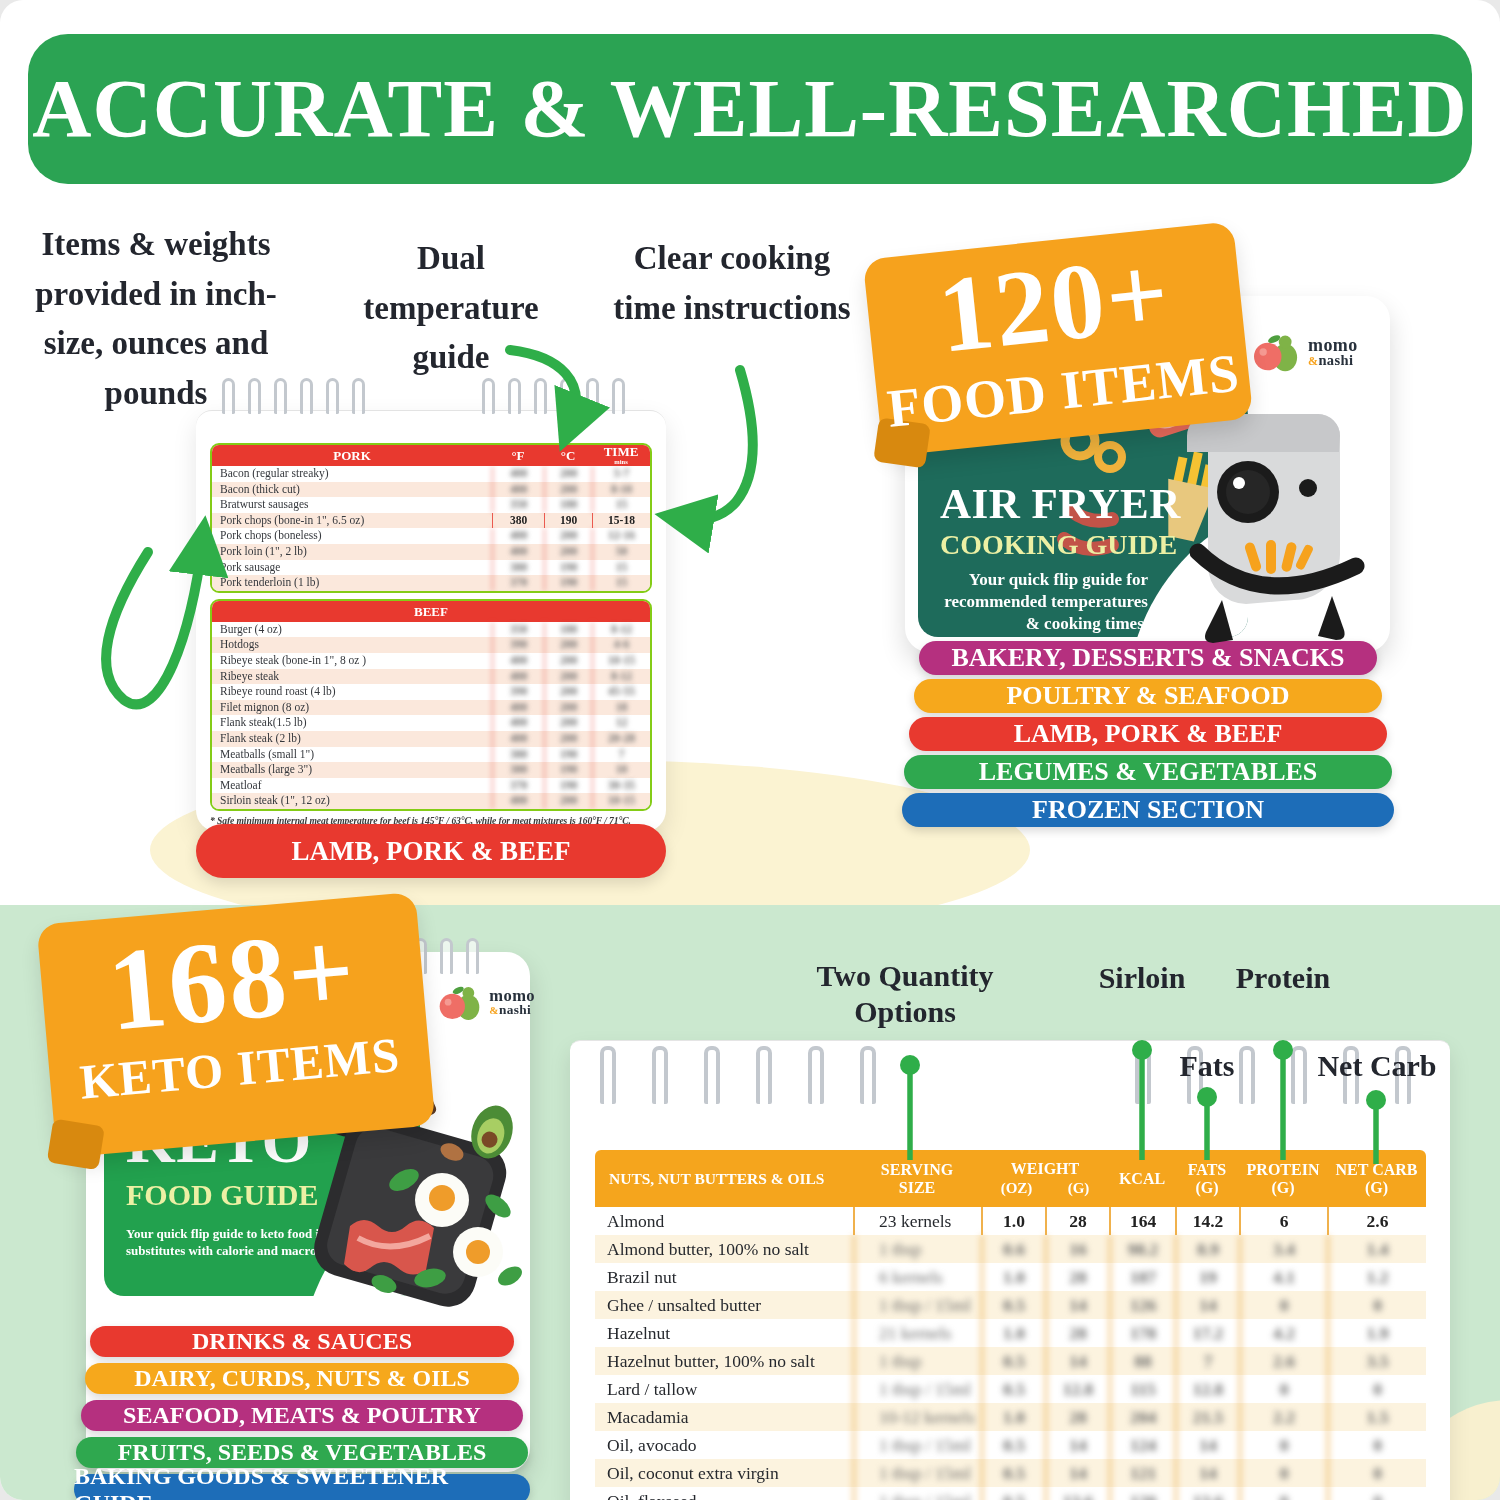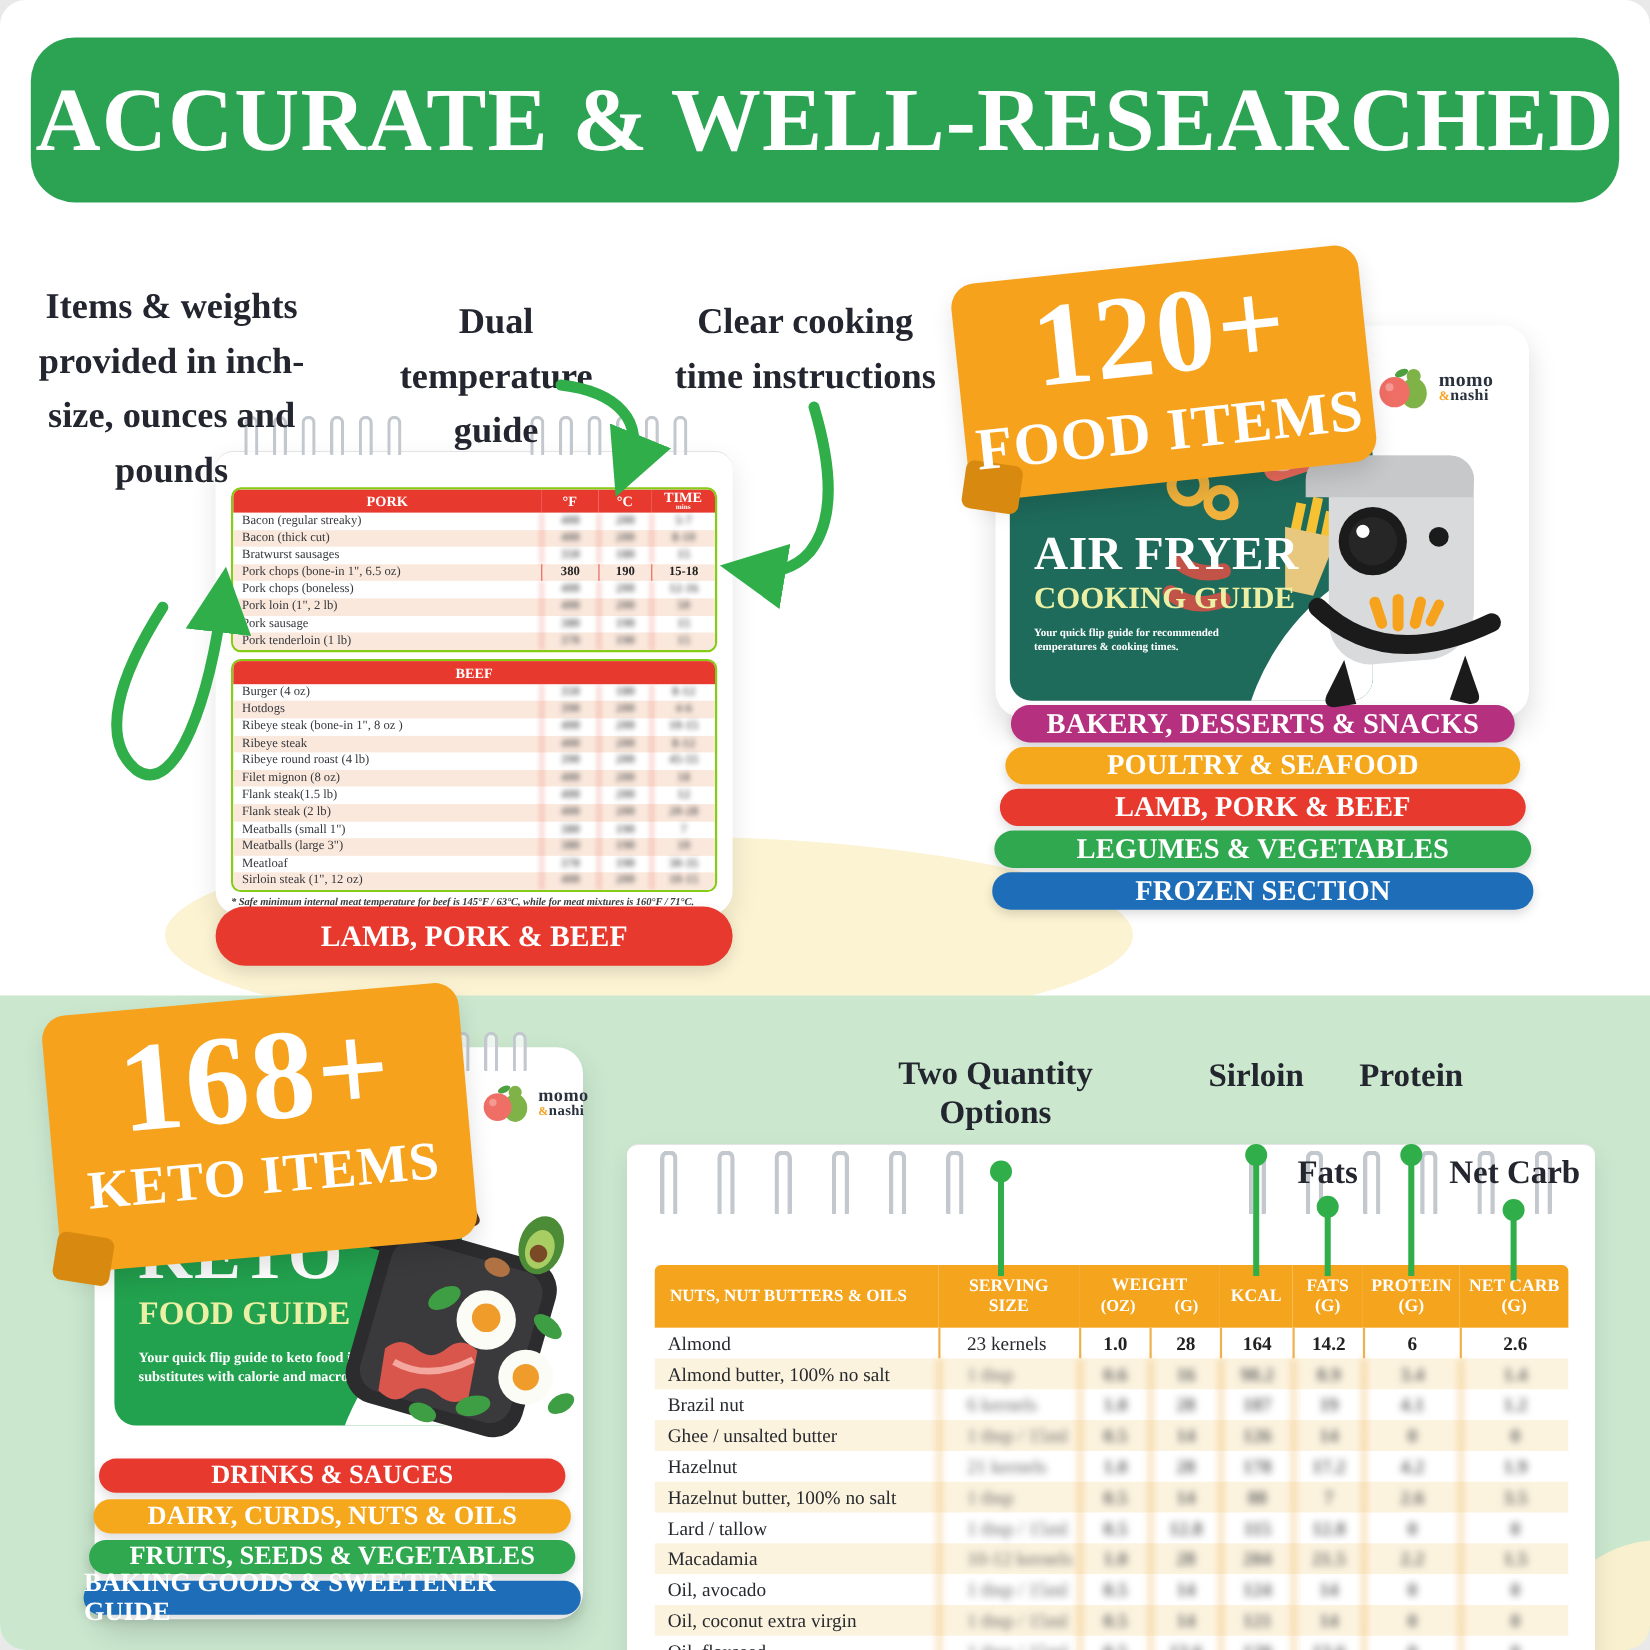--- a/index.html
+++ b/index.html
@@ -6,21 +6,21 @@
   .canvas{position:relative;width:1500px;height:1500px;background:#ffffff;overflow:hidden;
           font-family:Liberation Serif, serif;color:#1f2430;border-radius:23px;}
   .abs{position:absolute;}
 
   
   .banner{left:28px;top:34px;width:1444px;height:150px;background:#2BA353;border-radius:40px;
           display:flex;align-items:center;justify-content:center;z-index:2;}
   .banner h1{margin:0;font-size:82px;font-weight:800;color:#fff;letter-spacing:1px;}
 
   
-  .note{z-index:5;text-align:center;font-weight:800;font-size:33px;line-height:1.5;color:#23262e;margin-top:35px;}
+  .note{z-index:5;text-align:center;font-weight:800;font-size:33px;line-height:1.5;color:#23262e;}
   .note1{left:8px;top:220px;width:296px;}
   .note2{left:342px;top:234px;width:218px;}
   .note3{left:608px;top:234px;width:248px;}
 
   
   .glow1{left:150px;top:760px;width:880px;height:180px;background:#FBF3D2;border-radius:50%;z-index:0;}
   .glow2{left:1400px;top:1400px;width:220px;height:220px;background:#F8F0CF;border-radius:50%;z-index:0;}
 
   
   .coils{position:absolute;display:flex;z-index:3;}
@@ -78,21 +78,21 @@
   .panel-teal{left:918px;top:395px;width:330px;height:242px;background:#1E6B5B;}
   .panel-green{left:104px;top:1056px;width:316px;height:240px;background:#22A14E;}
   .swoosh{position:absolute;background:#fff;border-radius:50%;}
   .panel-teal .swoosh{left:208px;top:96px;width:430px;height:430px;}
   .panel-green .swoosh{left:196px;top:104px;width:420px;height:420px;}
   .panel .t1{position:absolute;left:22px;color:#fff;font-weight:800;letter-spacing:.5px;}
   .panel .t2{position:absolute;left:22px;color:#ECF0A4;font-weight:800;}
   .panel .tg{position:absolute;left:22px;color:#fff;font-weight:700;line-height:1.3;}
   .panel-teal .t1{top:84px;font-size:43px;}
   .panel-teal .t2{top:134px;font-size:28px;}
-  .panel-teal .tg{top:174px;width:208px;font-size:10px;}
+  .panel-teal .tg{top:174px;width:208px;font-size:17px;text-align:right;}
   .panel-green .t1{top:48px;font-size:64px;}
   .panel-green .t2{top:122px;font-size:30px;}
   .panel-green .tg{top:170px;width:256px;font-size:13px;}
 
   .illu{position:absolute;z-index:3;}
   .illu-fryer{left:1170px;top:404px;width:214px;height:244px;}
   .illu-skillet{left:292px;top:1078px;width:242px;height:242px;}
   .illu-doodles{position:absolute;left:118px;top:-4px;width:212px;height:172px;}
 
   
@@ -506,20 +506,23 @@
     <div class="num">168+</div>
     <div class="lbl">KETO ITEMS</div>
   </div>
 
   <div class="tabs tabs-keto">
     <div class="tab" style="background: rgb(232, 57, 47);">
         <span>DRINKS &amp; SAUCES</span>
       </div>
       <div class="tab" style="background: rgb(246, 168, 28);">
         <span>DAIRY, CURDS, NUTS &amp; OILS</span>
+      </div>
+      <div class="tab" style="background: rgb(181, 48, 127);">
+        <span>SEAFOOD, MEATS &amp; POULTRY</span>
       </div>
       <div class="tab" style="background: rgb(47, 168, 79);">
         <span>FRUITS, SEEDS &amp; VEGETABLES</span>
       </div>
       <div class="tab" style="background: rgb(29, 109, 184);">
         <span>BAKING GOODS &amp; SWEETENER GUIDE</span>
       </div>
   </div>
 
   <div class="abs ptr-label lab-2q">

